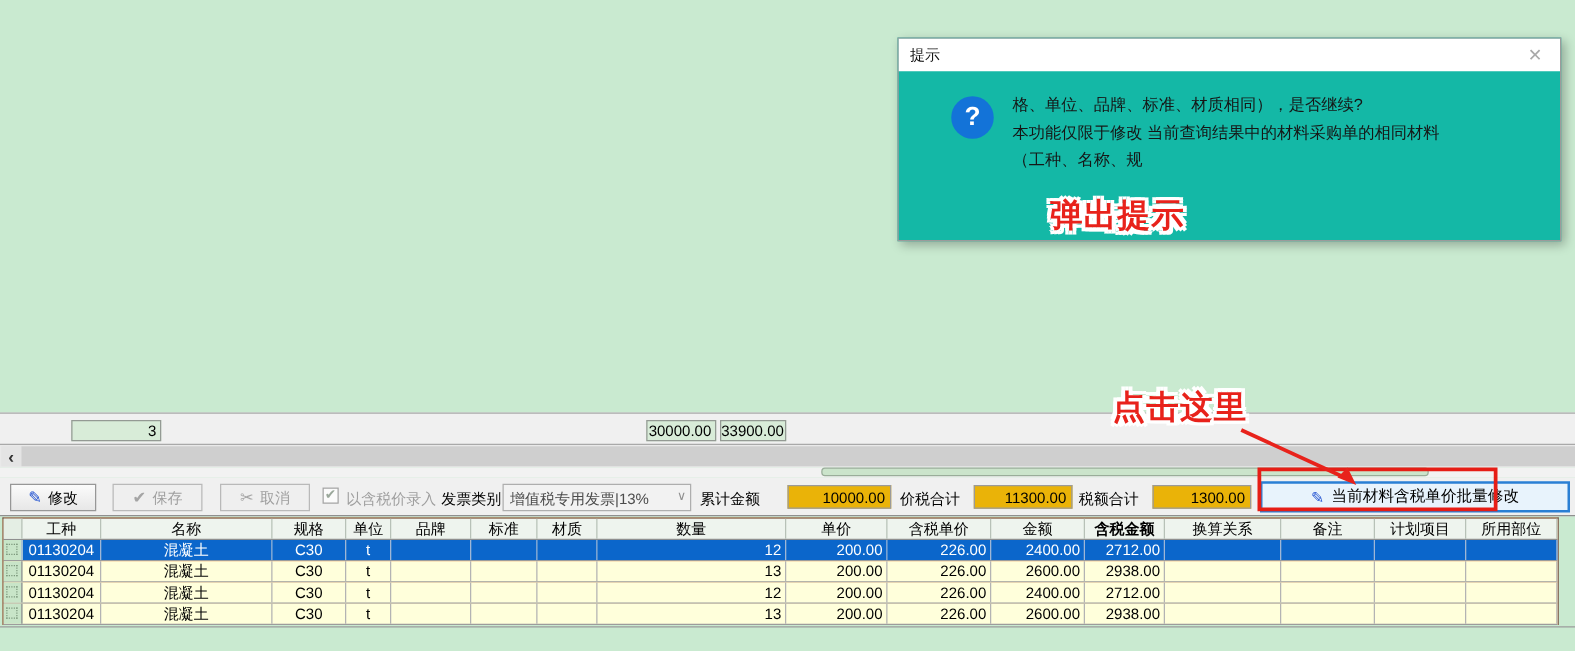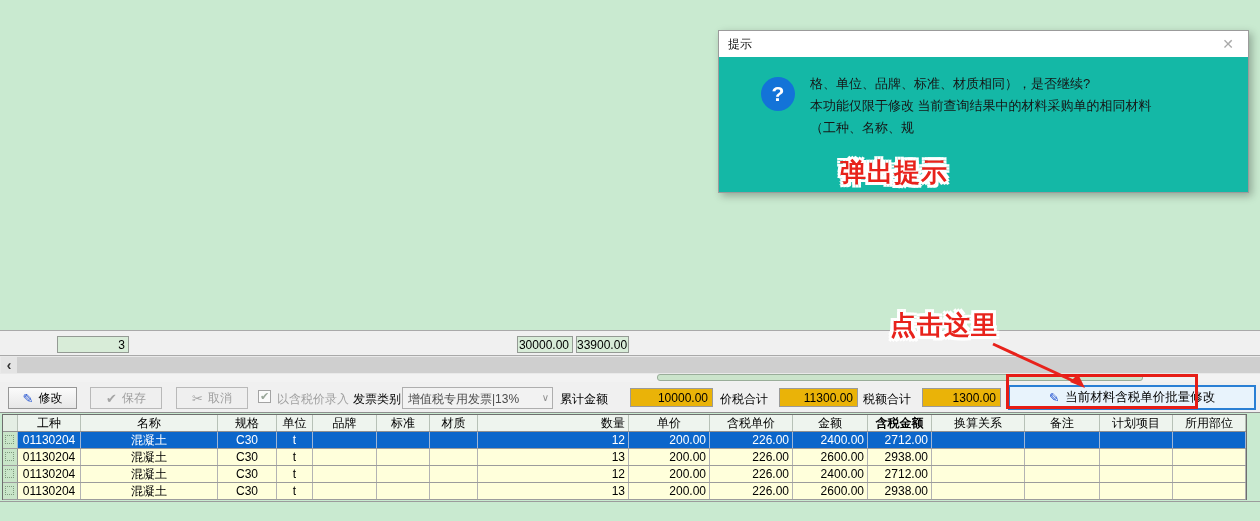--- a/index.html
+++ b/index.html
@@ -158,21 +158,21 @@
 <div id="grid" class="grid">
     <div class="g-row header">
       <div class="g-cell selcol" style="width: 15px; text-align: center;"></div>
       <div class="g-cell" style="width: 63px; text-align: center;">工种</div>
       <div class="g-cell" style="width: 137px; text-align: center;">名称</div>
       <div class="g-cell" style="width: 59px; text-align: center;">规格</div>
       <div class="g-cell" style="width: 36px; text-align: center;">单位</div>
       <div class="g-cell" style="width: 64px; text-align: center;">品牌</div>
       <div class="g-cell" style="width: 53px; text-align: center;">标准</div>
       <div class="g-cell" style="width: 48px; text-align: center;">材质</div>
-      <div class="g-cell" style="width: 151px; text-align: right;">数量</div>
+      <div class="g-cell" style="width: 151px; text-align: center;">数量</div>
       <div class="g-cell" style="width: 81px; text-align: center;">单价</div>
       <div class="g-cell" style="width: 83px; text-align: center; font-family: Liberation Serif, serif;">含税单价</div>
       <div class="g-cell" style="width: 75px; text-align: center;">金额</div>
       <div class="g-cell" style="width: 64px; text-align: center; font-weight: bold;">含税金额</div>
       <div class="g-cell" style="width: 93px; text-align: center;">换算关系</div>
       <div class="g-cell" style="width: 75px; text-align: center;">备注</div>
       <div class="g-cell" style="width: 73px; text-align: center;">计划项目</div>
       <div class="g-cell" style="width: 73px; text-align: center;">所用部位</div>
     </div>
     <div class="g-row data selected">

